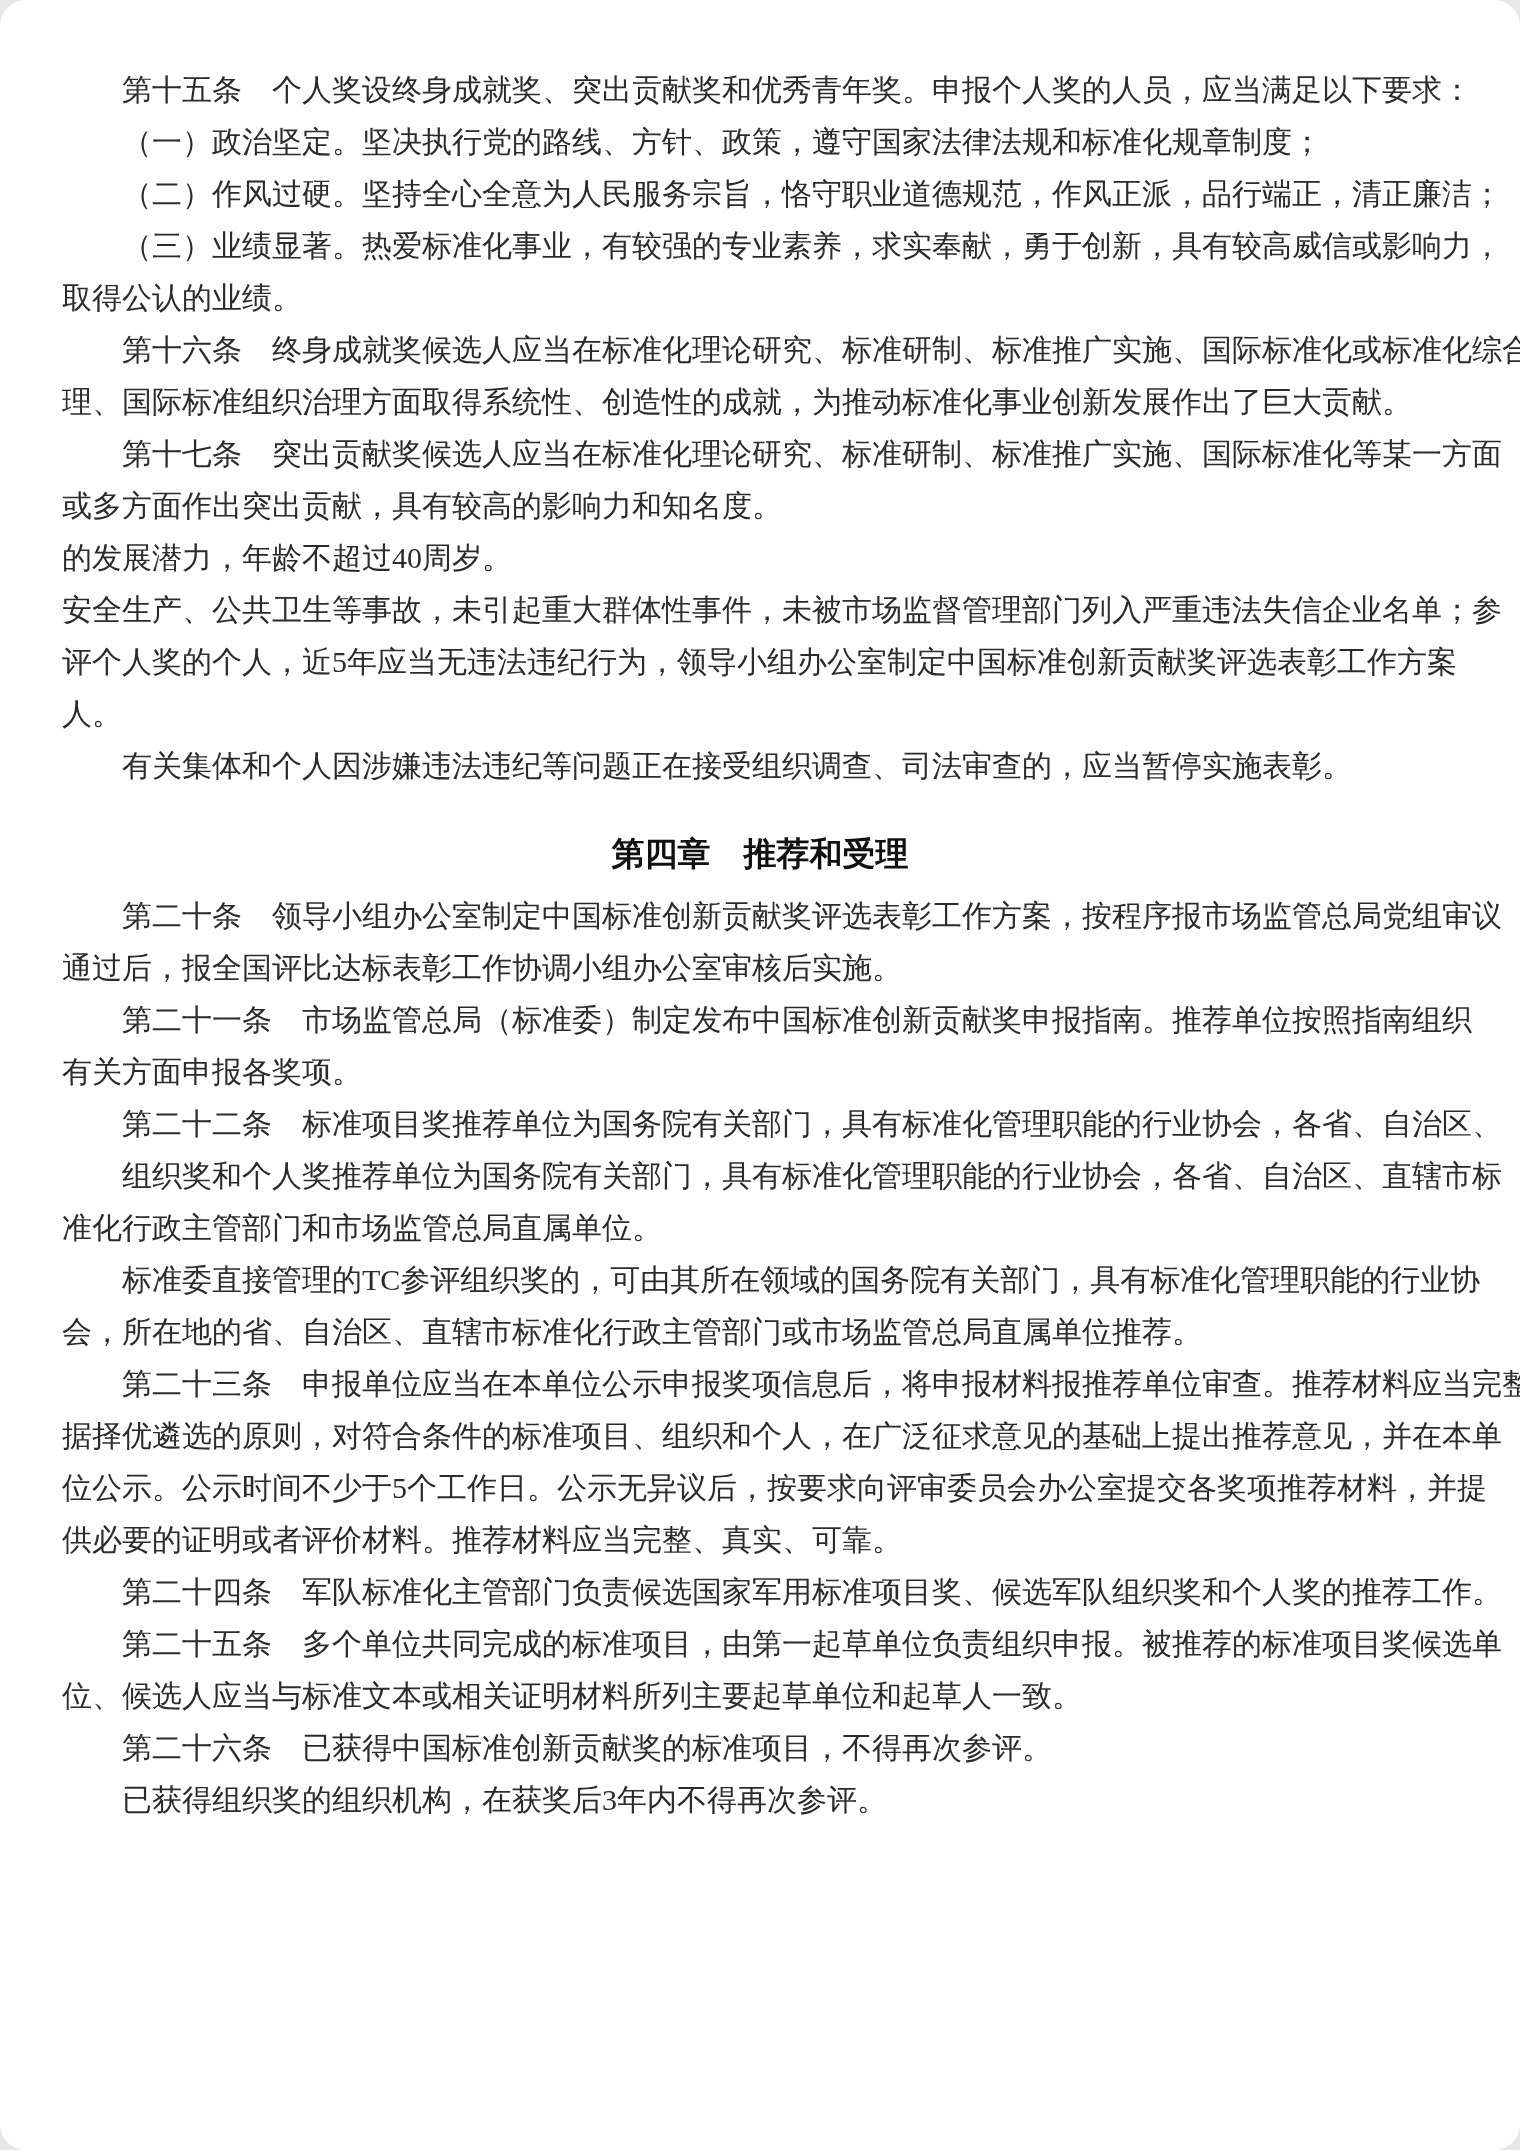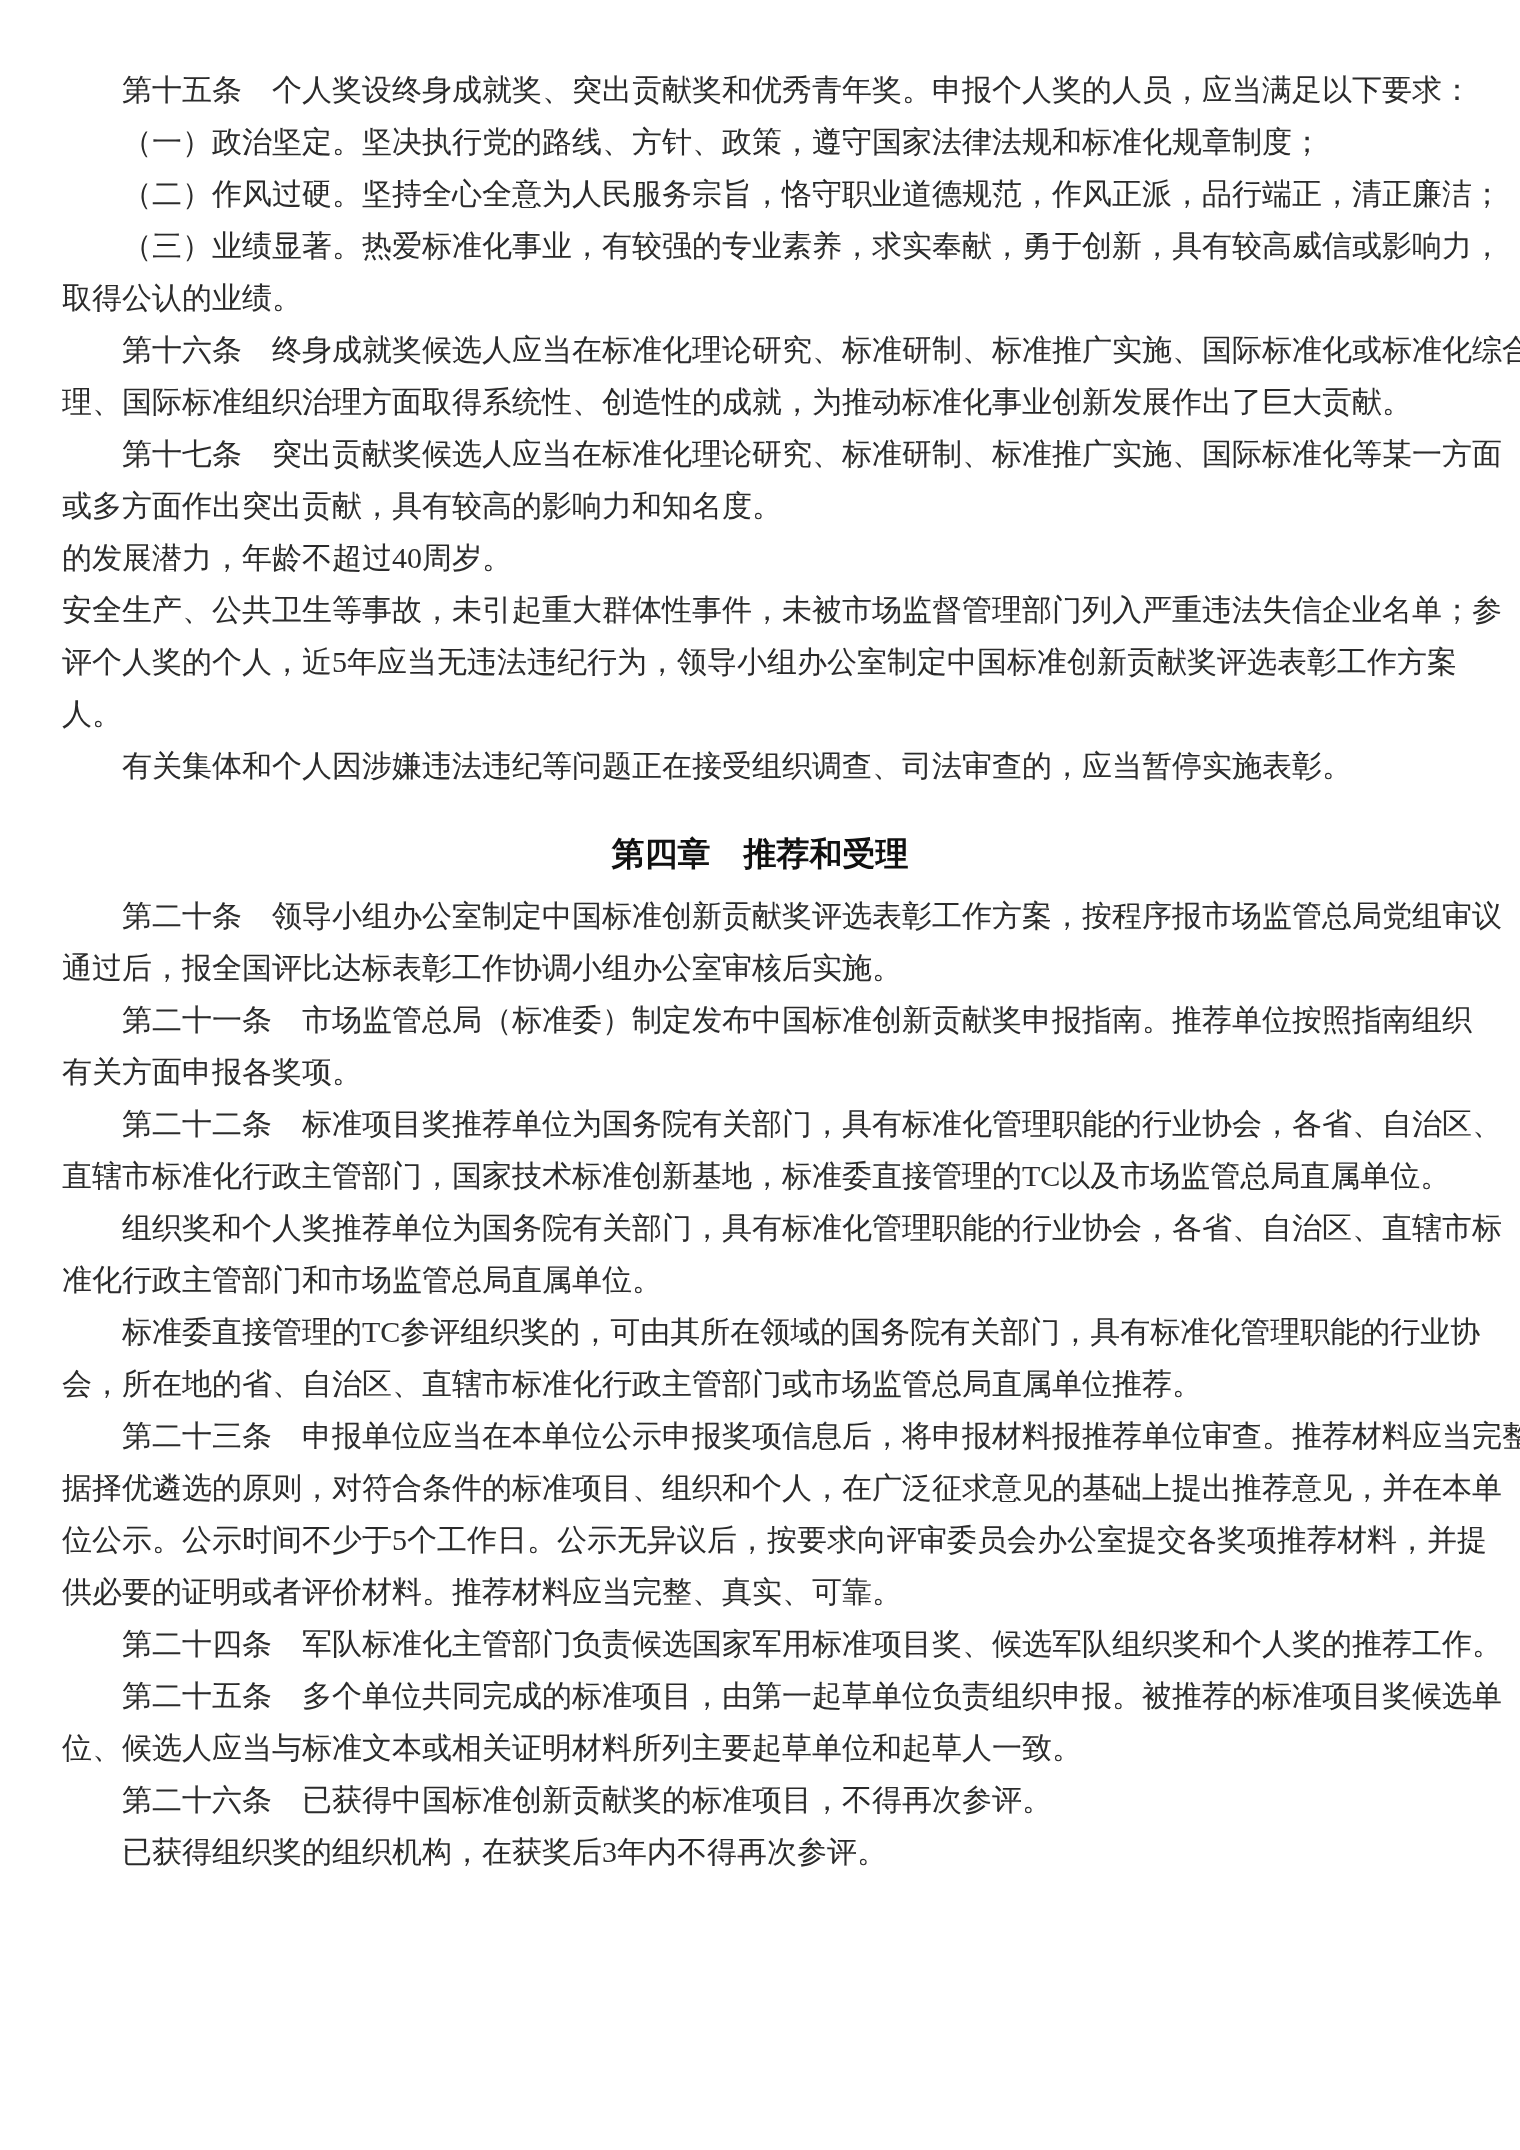--- a/index.html
+++ b/index.html
@@ -9,20 +9,21 @@
   }
   .page {
     position: relative;
     width: 1520px;
     height: 2150px;
     margin: 0 auto;
     background: #ffffff;
     box-sizing: border-box;
     padding: 64px 62px 0 62px;
     overflow: hidden;
+    border-radius: 26px;
   }
   .line {
     font-family: "Liberation Serif", "DejaVu Serif", serif;
     font-size: 30px;
     line-height: 52px;
     height: 52px;
     color: #2b2b2b;
     white-space: nowrap;
     text-align: left;
   }
@@ -64,21 +65,20 @@
       <div class="line flush">安全生产、公共卫生等事故，未引起重大群体性事件，未被市场监督管理部门列入严重违法失信企业名单；参</div>
       <div class="line flush">评个人奖的个人，近5年应当无违法违纪行为，领导小组办公室制定中国标准创新贡献奖评选表彰工作方案</div>
       <div class="line flush">人。</div>
       <div class="line indent">有关集体和个人因涉嫌违法违纪等问题正在接受组织调查、司法审查的，应当暂停实施表彰。</div>
       <div class="line heading">第四章　推荐和受理</div>
       <div class="line indent">第二十条　领导小组办公室制定中国标准创新贡献奖评选表彰工作方案，按程序报市场监管总局党组审议</div>
       <div class="line flush">通过后，报全国评比达标表彰工作协调小组办公室审核后实施。</div>
       <div class="line indent">第二十一条　市场监管总局（标准委）制定发布中国标准创新贡献奖申报指南。推荐单位按照指南组织</div>
       <div class="line flush">有关方面申报各奖项。</div>
       <div class="line indent">第二十二条　标准项目奖推荐单位为国务院有关部门，具有标准化管理职能的行业协会，各省、自治区、</div>
-      <div class="line flush">直辖市标准化行政主管部门，国家技术标准创新基地，标准委直接管理的TC以及市场监管总局直属单位。</div>
       <div class="line indent">组织奖和个人奖推荐单位为国务院有关部门，具有标准化管理职能的行业协会，各省、自治区、直辖市标</div>
       <div class="line flush">准化行政主管部门和市场监管总局直属单位。</div>
       <div class="line indent">标准委直接管理的TC参评组织奖的，可由其所在领域的国务院有关部门，具有标准化管理职能的行业协</div>
       <div class="line flush">会，所在地的省、自治区、直辖市标准化行政主管部门或市场监管总局直属单位推荐。</div>
       <div class="line indent">第二十三条　申报单位应当在本单位公示申报奖项信息后，将申报材料报推荐单位审查。推荐材料应当完整</div>
       <div class="line flush">据择优遴选的原则，对符合条件的标准项目、组织和个人，在广泛征求意见的基础上提出推荐意见，并在本单</div>
       <div class="line flush">位公示。公示时间不少于5个工作日。公示无异议后，按要求向评审委员会办公室提交各奖项推荐材料，并提</div>
       <div class="line flush">供必要的证明或者评价材料。推荐材料应当完整、真实、可靠。</div>
       <div class="line indent">第二十四条　军队标准化主管部门负责候选国家军用标准项目奖、候选军队组织奖和个人奖的推荐工作。</div>
       <div class="line indent">第二十五条　多个单位共同完成的标准项目，由第一起草单位负责组织申报。被推荐的标准项目奖候选单</div>

